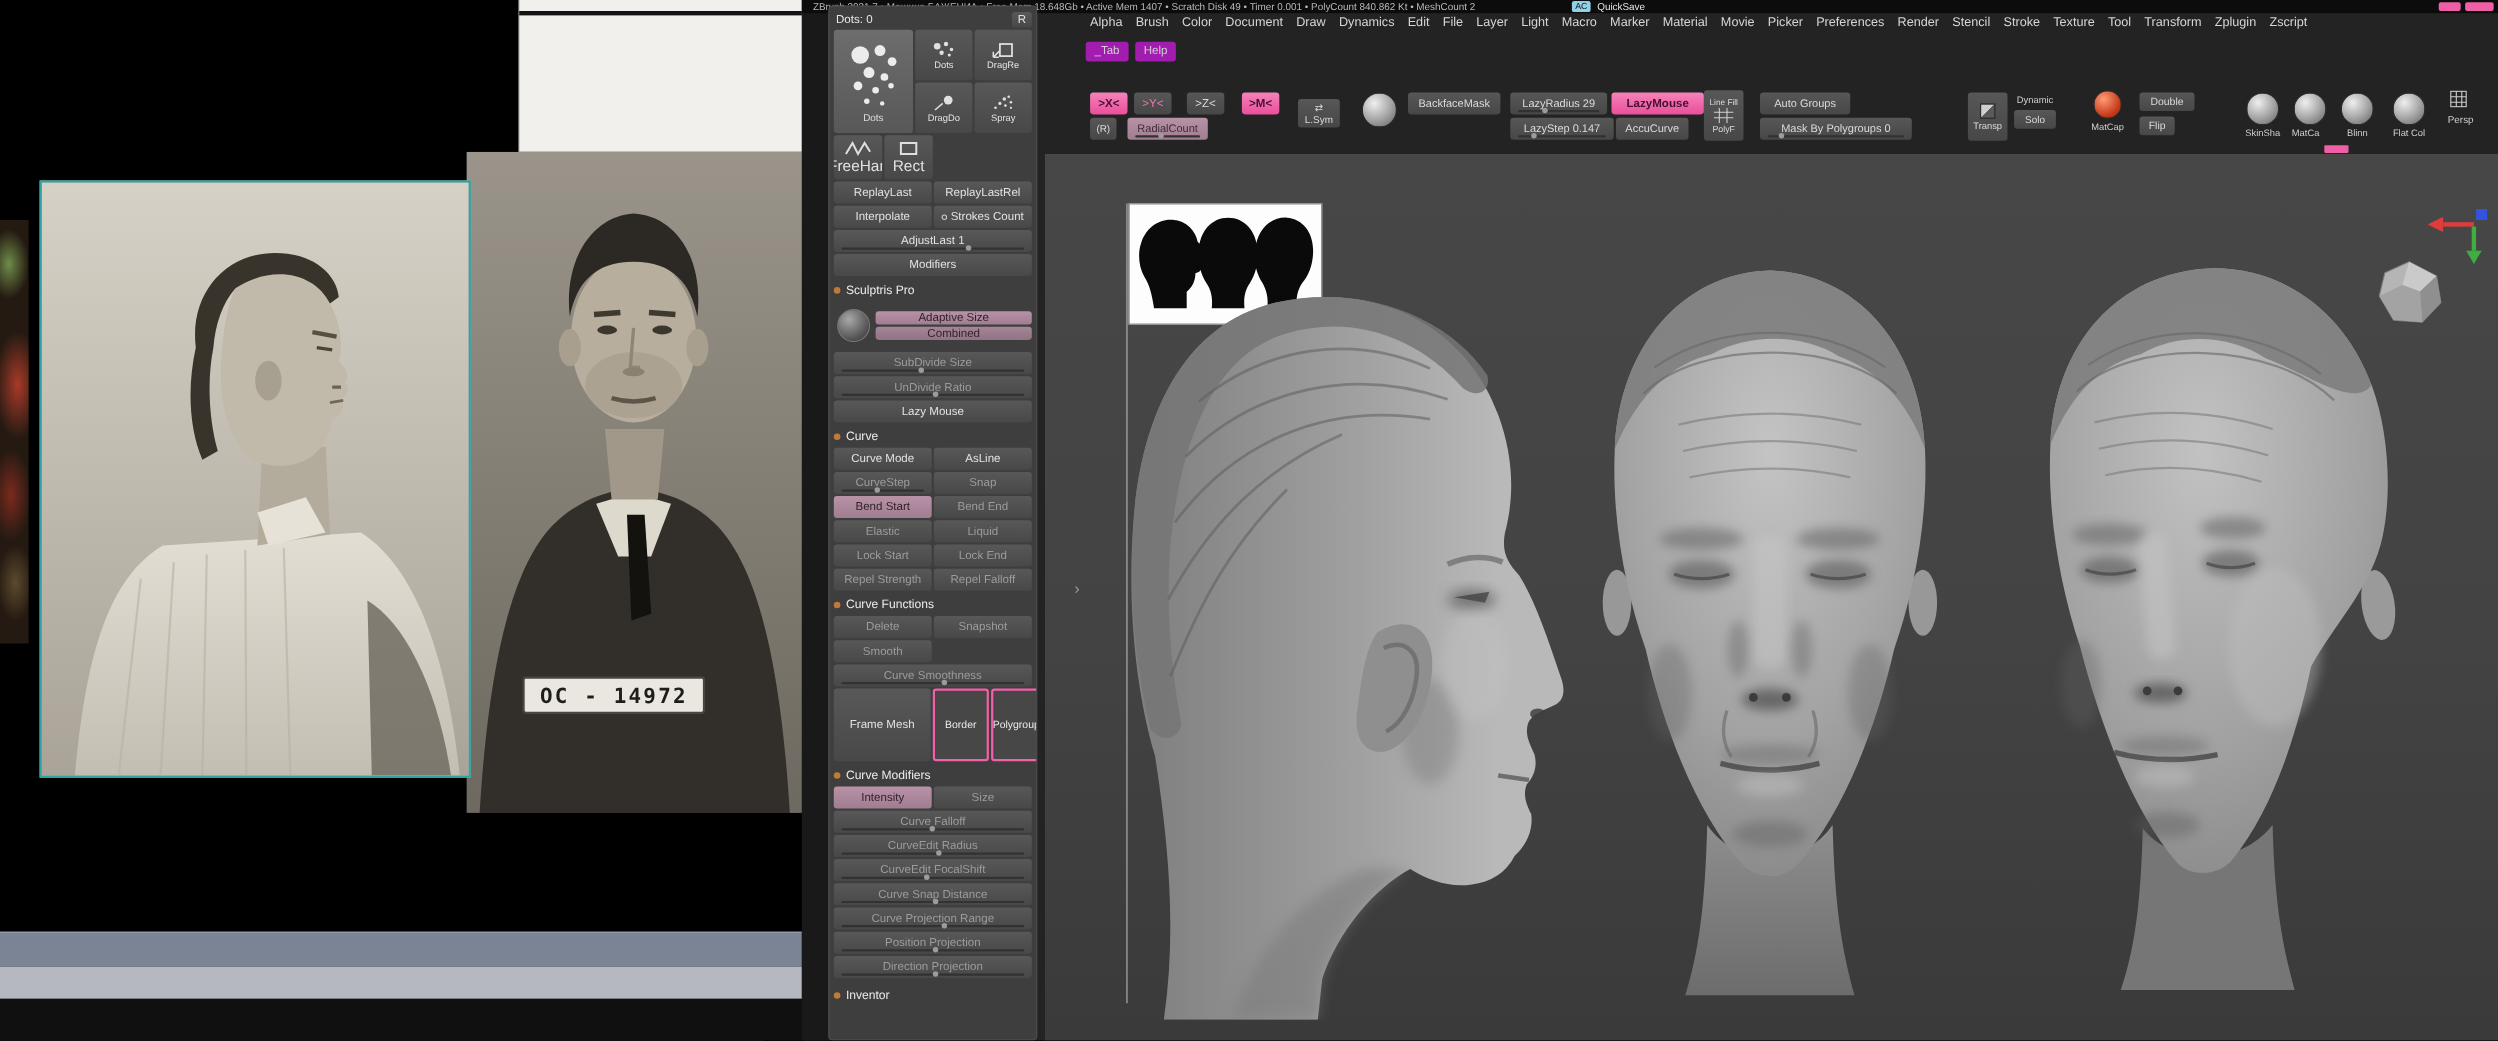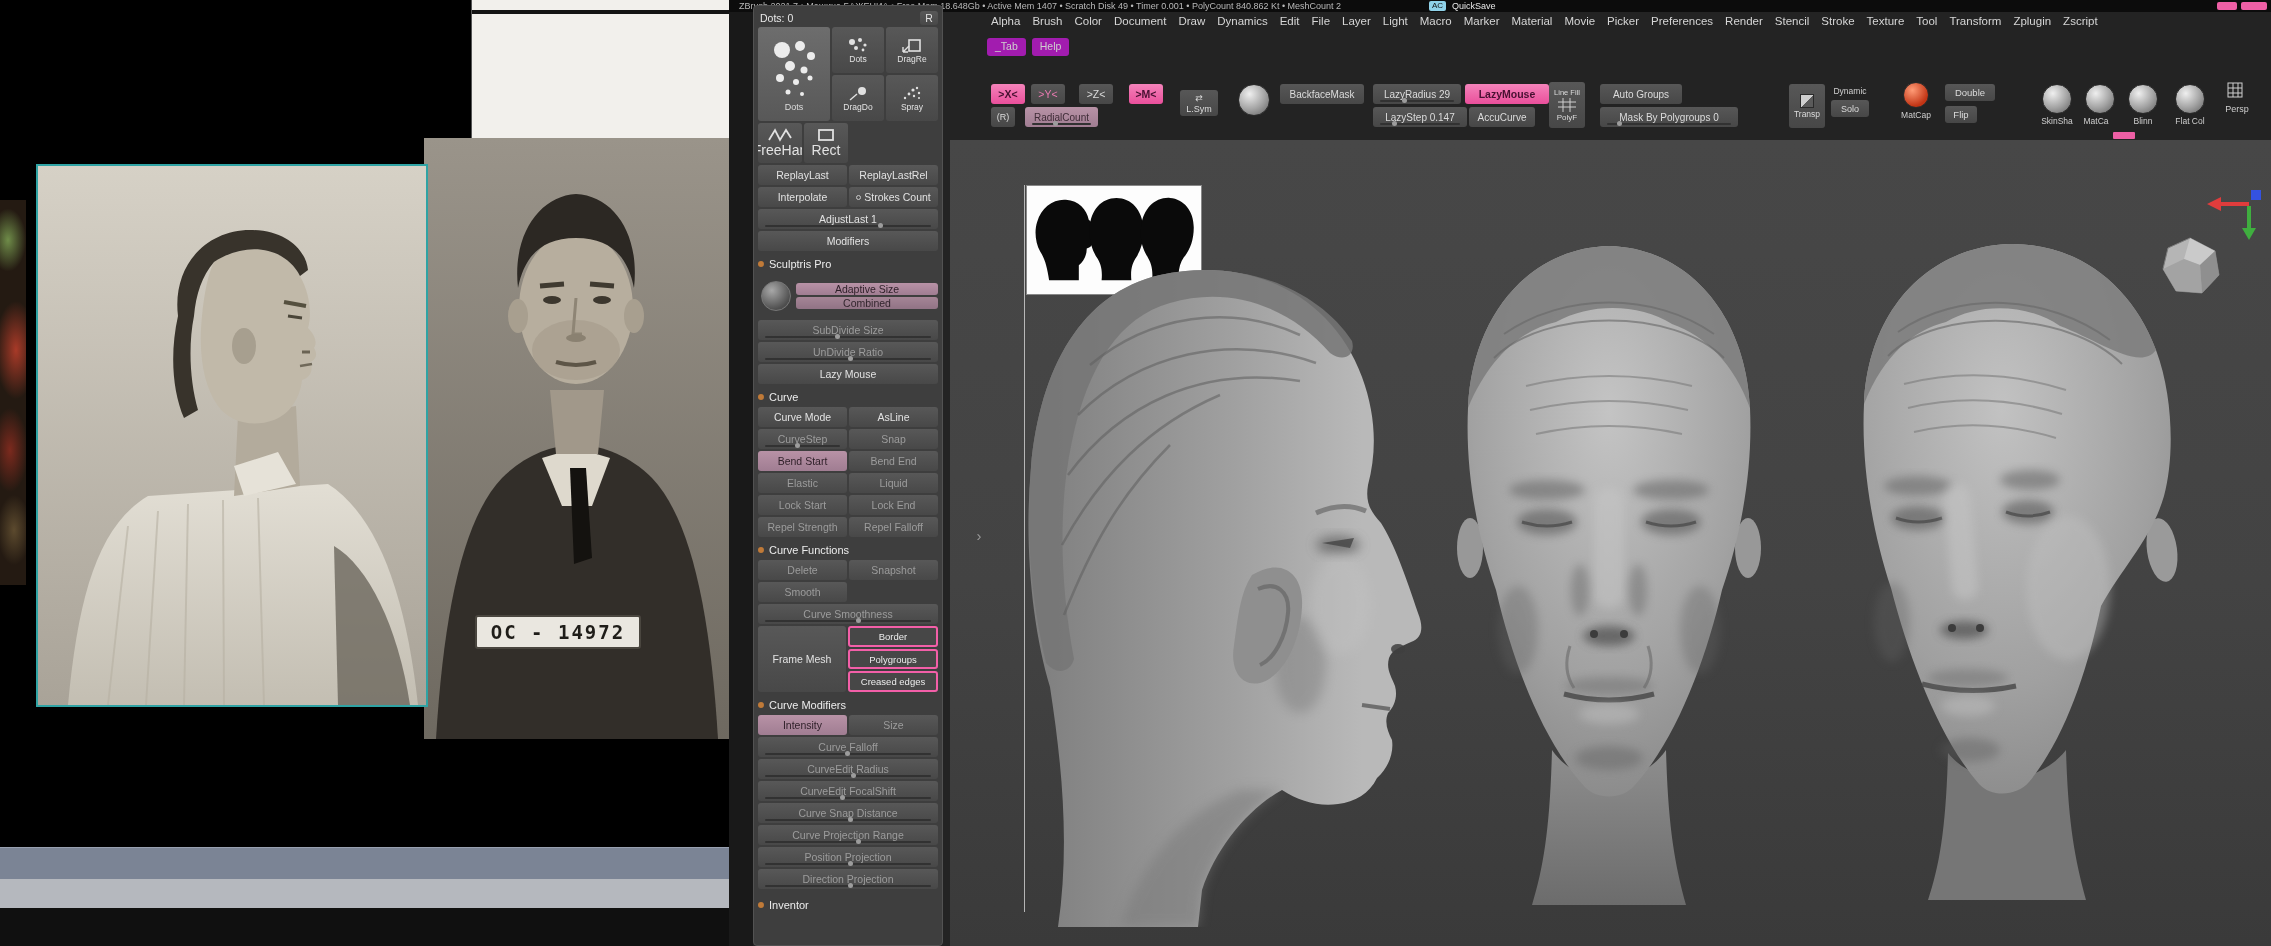--- a/index.html
+++ b/index.html
@@ -55,21 +55,21 @@
   .sgrid{flex:1;display:grid;grid-template-columns:1fr 1fr;grid-template-rows:1fr 1fr;gap:2px}
   .sgrid .btn{flex-direction:column;font-size:8.5px}
   .ibtn{flex:0 0 44px;flex-direction:column;font-size:14px}
   .ilbl{font-size:9px;color:#ddd}
   .sprow{flex:0 0 44px;display:flex;gap:2px;align-items:center}
   .spcol{flex:1;display:flex;flex-direction:column;gap:2px}
   .spcol .btn{flex:1}
   .sphere{width:30px;height:30px;border-radius:50%;flex:0 0 30px;background:radial-gradient(circle at 35% 30%,#a8a8a8,#4e4e4e 72%);border:1px solid #777;margin:0 3px}
   .fmrow{flex:0 0 66px;display:flex;gap:2px}
   .fmleft{flex:0 0 88px}
-  .fmcol{flex:1;display:flex;flex-direction:column;gap:2px}
+  .fmcol{flex:1;display:flex;flex-direction:row;gap:2px}
   .fmcol .btn{flex:1;font-size:9.5px}
   .radio{width:5px;height:5px;border:1px solid #c9c9c9;border-radius:50%;margin-right:3px;flex:0 0 5px}
 
   
   .sbtn{position:absolute;height:20px;display:flex;align-items:center;justify-content:center;background:linear-gradient(#575757,#474747);border-radius:3px;font-size:10.5px;color:#dcdcdc;white-space:nowrap;overflow:hidden}
   .pink{background:linear-gradient(#f483ba,#ea4f9b);color:#471031;font-weight:bold}
   .pinktext{color:#e87ab0}
   .smauve{background:linear-gradient(#b892a6,#a07d92);color:#3f2c37}
   .stack{flex-direction:column;gap:1px}
   .tinylbl{position:absolute;font-size:8.5px;color:#cfcfcf;text-align:center}

